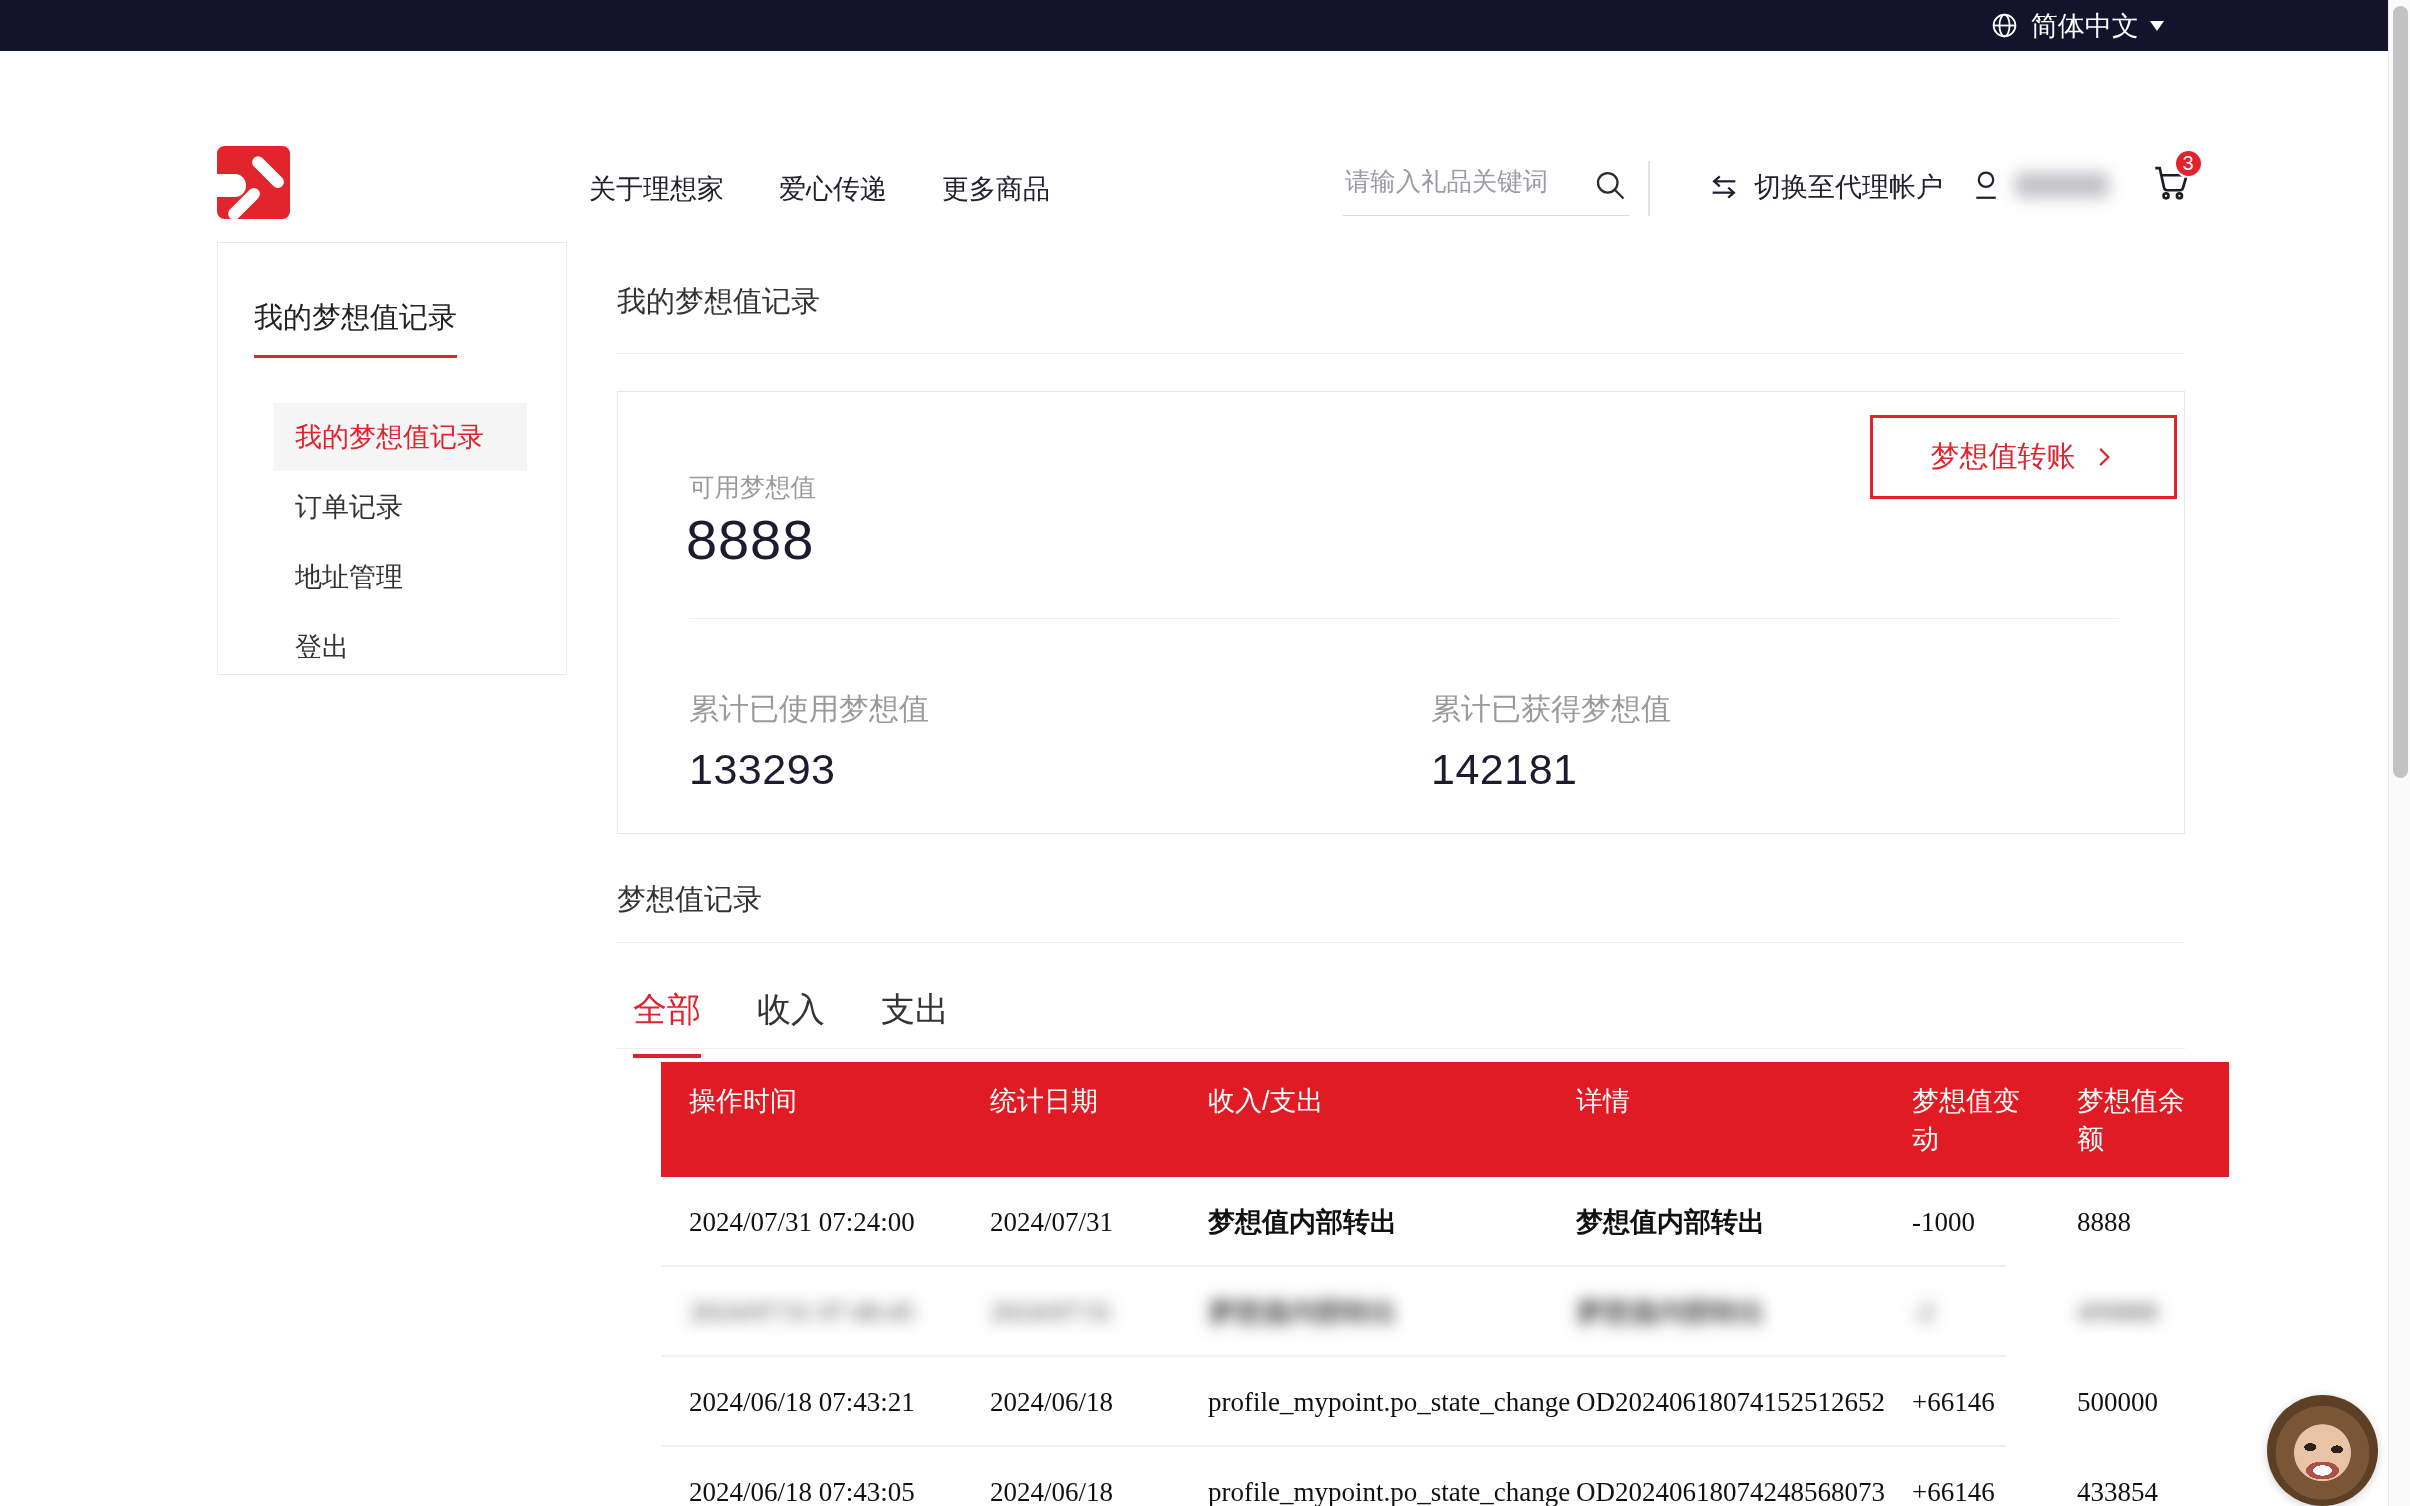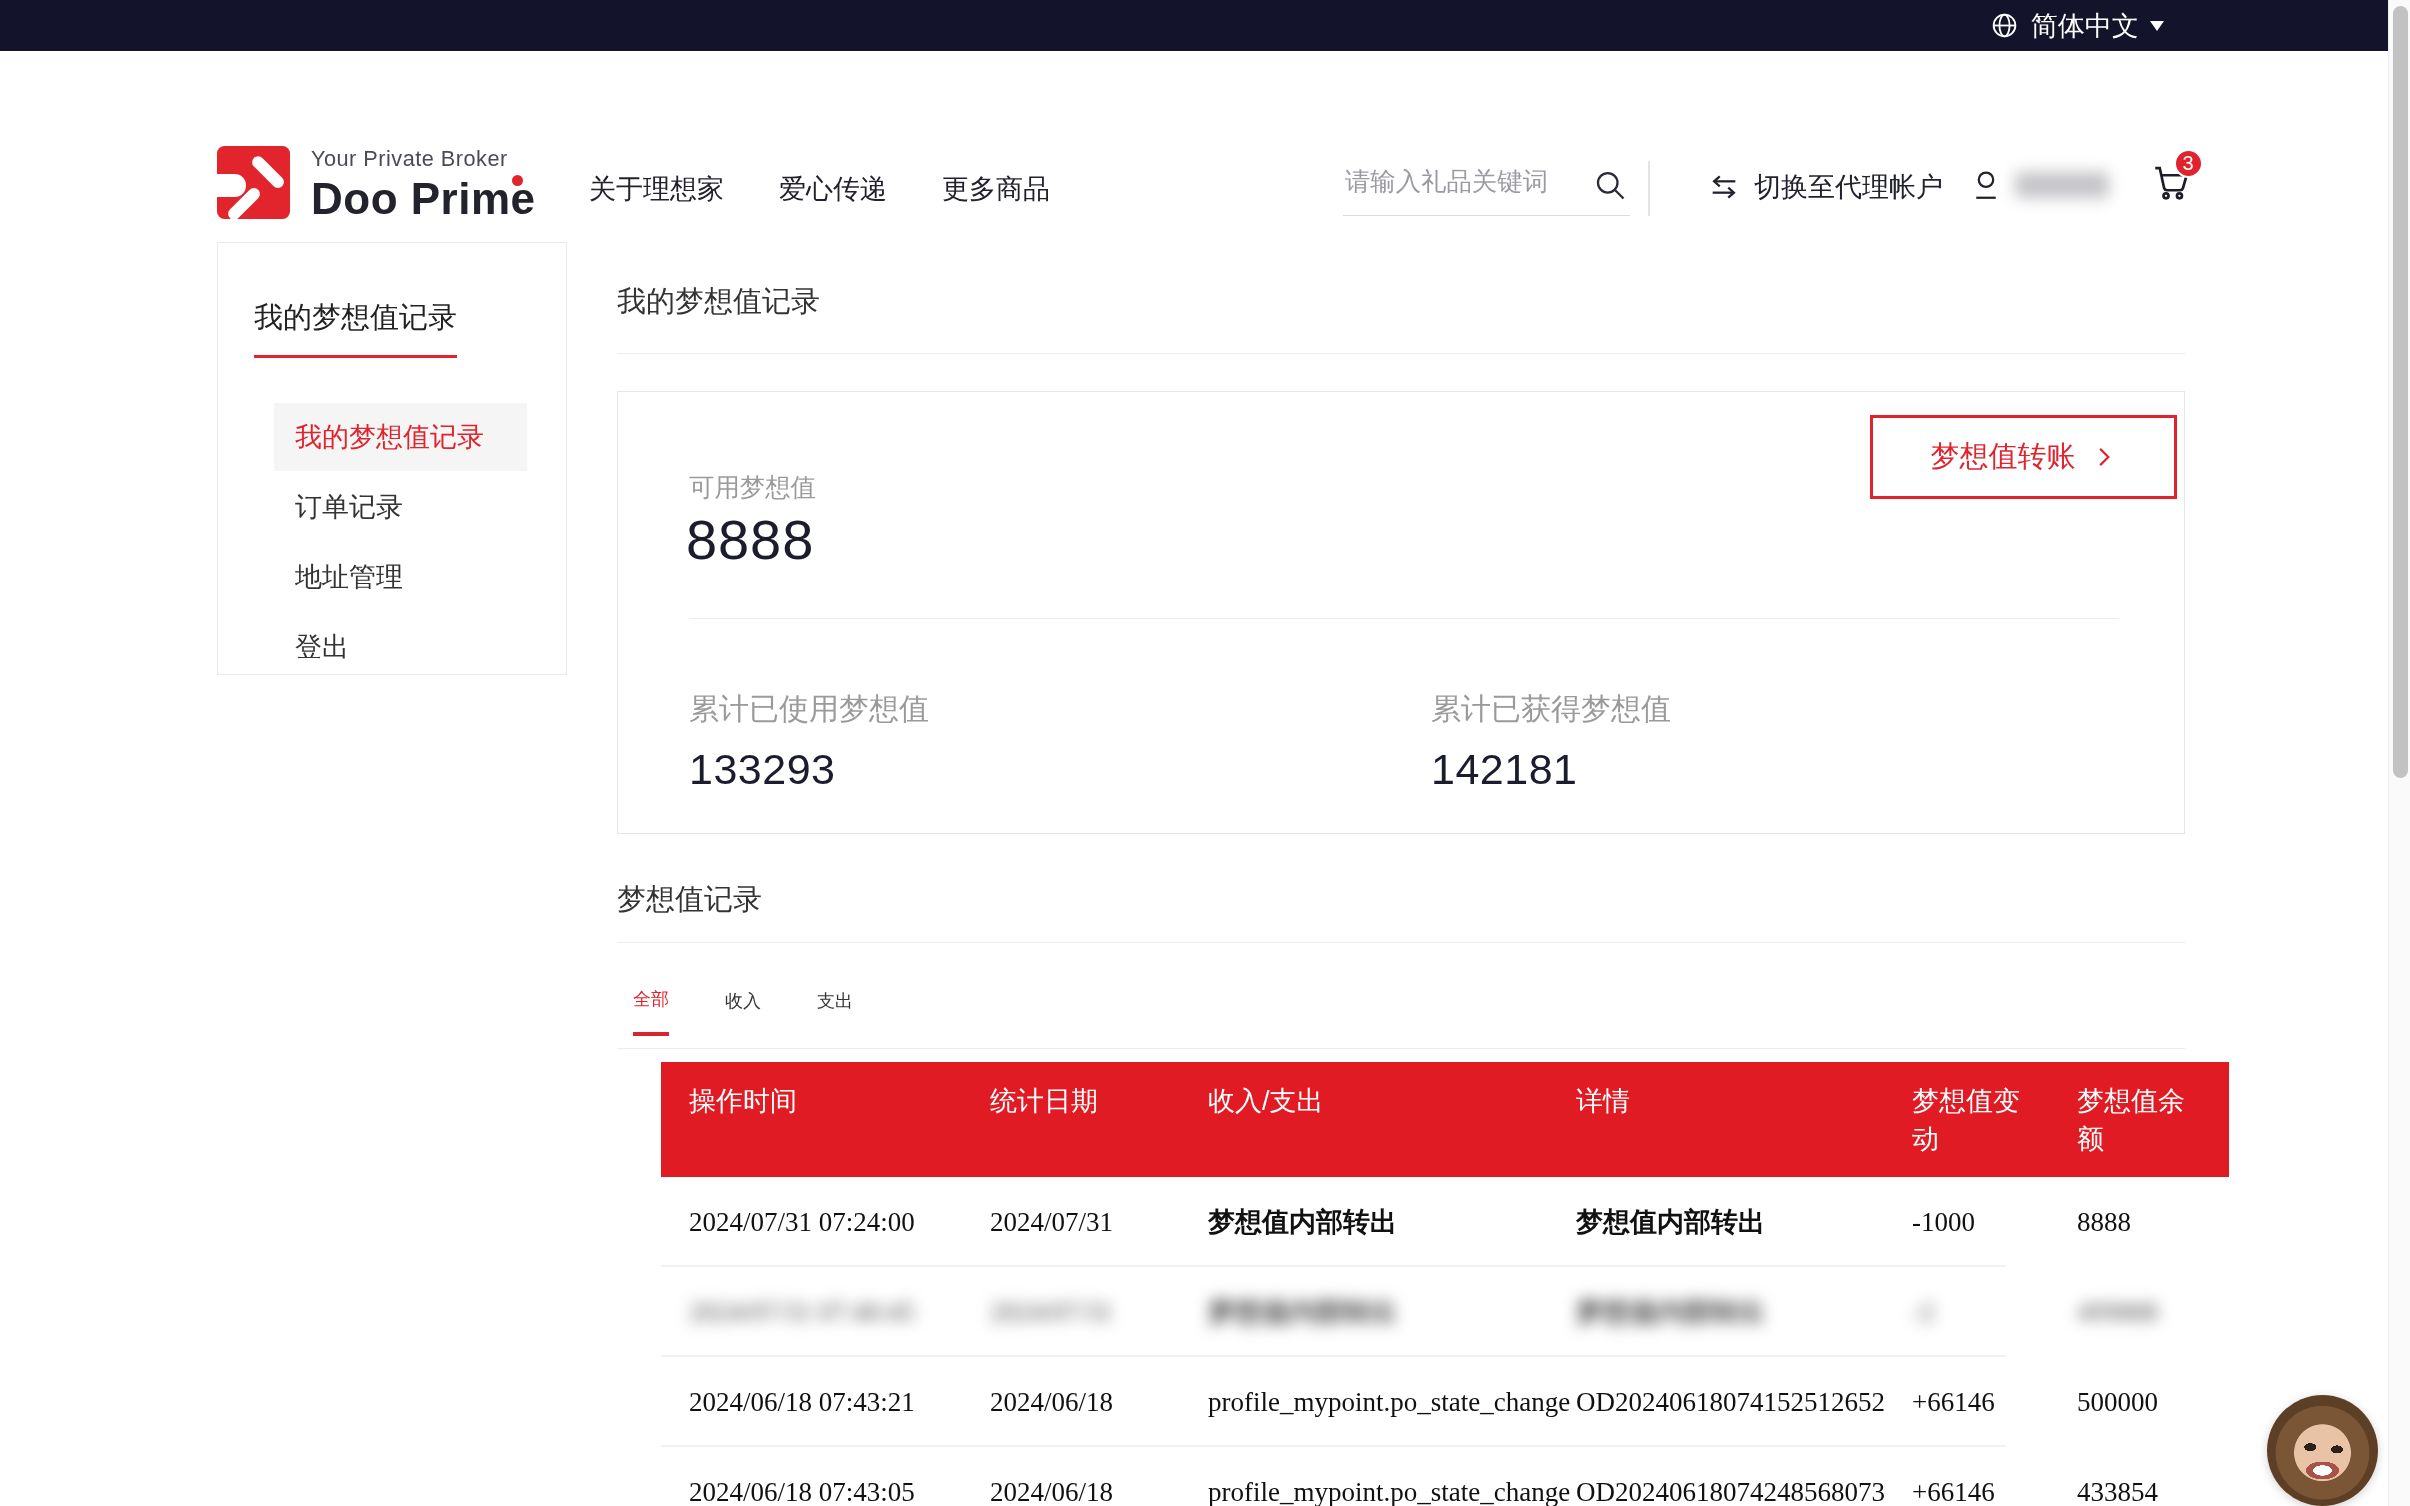--- a/index.html
+++ b/index.html
@@ -69,21 +69,21 @@
     border:3.8px solid #e0232d; display:flex; align-items:center; justify-content:center;
     gap:15px; font-size:29px; color:#e0232d; cursor:pointer;
   }
   .card-divider { position:absolute; left:71px; top:226px; width:1430px; height:0.9px; background:#ededed; }
   .stat { position:absolute; top:297px; }
   .stat.s1 { left:71px; } .stat.s2 { left:813px; }
   .stat-label { font-size:30px; color:#9a9a9a; }
   .stat-value { margin-top:15px; font-size:43px; font-weight:500; color:#1b1c2e; letter-spacing:0.5px; }
   .records-title { position:absolute; left:617px; top:880px; font-size:29px; color:#333; }
   .records-divider { position:absolute; left:617px; top:942px; width:1568px; height:0.9px; background:#ededed; }
-  .tabs { position:absolute; left:633px; top:987px; display:flex; gap:56px; font-size:18px; color:#333;align-items:center; }
+  .tabs { position:absolute; left:633px; top:987px; display:flex; gap:56px; font-size:34px; color:#333; }
   .tab { padding-bottom:21px; cursor:pointer; }
   .tab.active { color:#e0232d; border-bottom:4.7px solid #d9232d; }
   .tabs-underline { position:absolute; left:617px; top:1048px; width:1568px; height:0.9px; background:#ececec; }
   
   .t-grid { display:grid; grid-template-columns:301px 218px 368px 336px 165px 179px;margin-left:44px; }
   .t-head {
     position:absolute; left:617px; top:1062px; width:1568px; height:115px;
     background:#e11b24; color:#fff; align-content:center; font-size:27px; line-height:38px;
   }
   .t-head .th { padding-left:28px; }
@@ -127,27 +127,20 @@
   </div>
 </div>
 
 <div class="header">
   <div class="logo">
     <span class="logo-icon">
       <span class="logo-bar b1"></span>
         <span class="logo-bar b2"></span>
         <span class="logo-notch"></span>
     </span>
-    <span class="logo-text">
-      <span class="logo-tagline">Your Private Broker</span>
-      <span class="logo-brand">
-        <span>Doo Prime</span>
-        <span class="logo-idot"></span>
-      </span>
-    </span>
   </div>
 
   <div class="nav">
     <span class="nav-item">关于理想家</span>
     <span class="nav-item">爱心传递</span>
     <span class="nav-item">更多商品</span>
   </div>
 
   <div class="search-wrap">
     <input class="search-input" type="text" placeholder="请输入礼品关键词" style="">

